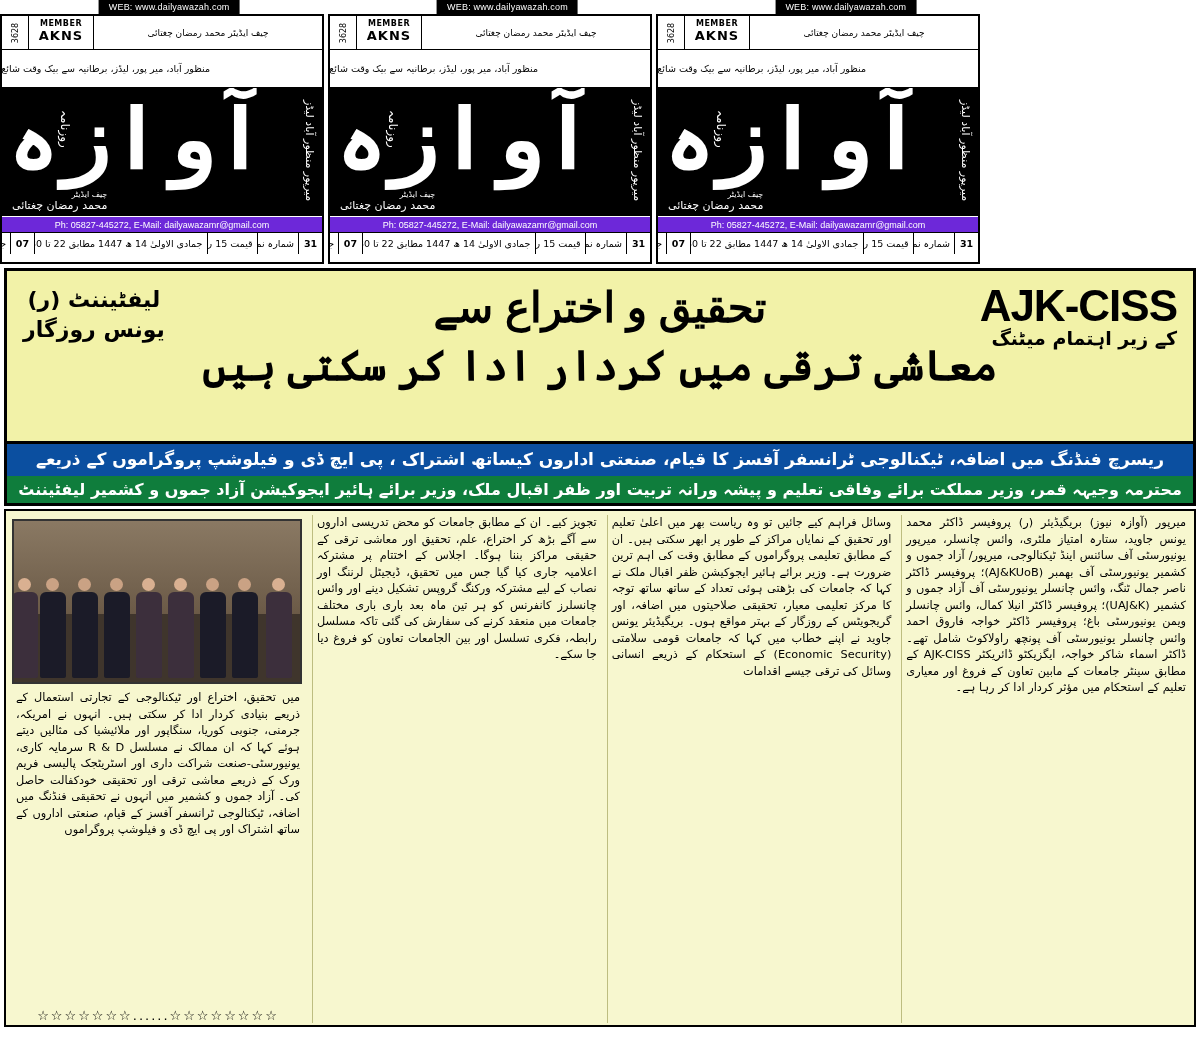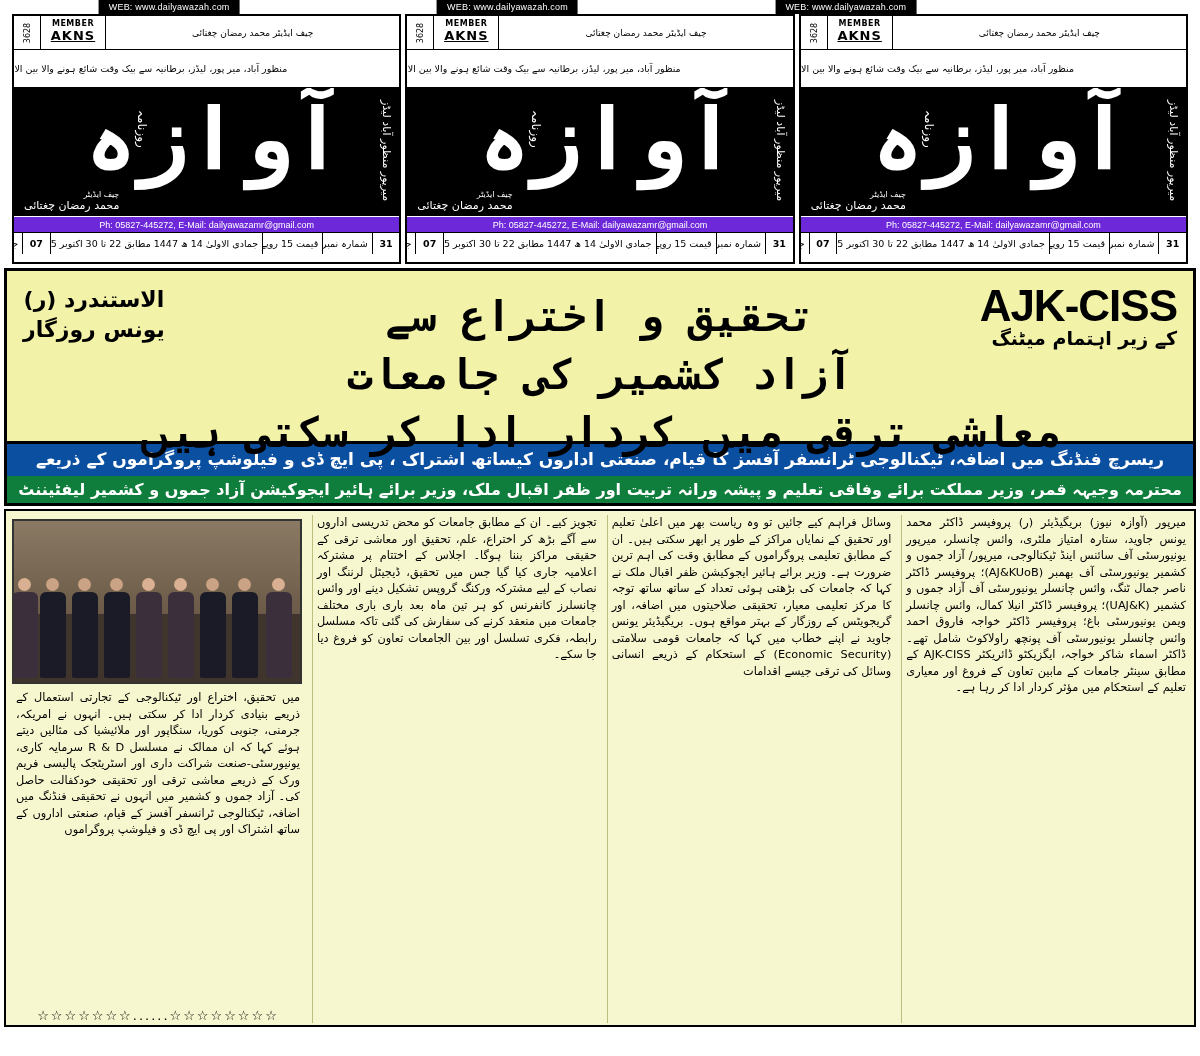--- a/index.html
+++ b/index.html
@@ -16,39 +16,39 @@
   .webbar-row { display:flex; width:1015px; height:14px; }
   .webbar-cell { flex:1 1 33.33%; position:relative; height:14px; }
   .webbar-label {
     position:absolute; left:50%; top:0; transform:translateX(-50%);
     background:#000; color:#fff; font-size:9px; line-height:14px;
     padding:0 10px; white-space:nowrap; letter-spacing:.2px;
     font-family:"Liberation Sans", sans-serif;
   }
 
   
-  .mast-row { display:flex; width:1200px; height:250px; padding:0 12px; gap:4px; }
+  .mast-row { display:flex; width:980px; height:250px; padding:0 0; gap:4px; }
   .mast {
     position:relative; flex:1 1 33.33%; height:250px;
     border:2px solid #000; background:#fff; overflow:hidden;
   }
   .mast-top {
     display:flex; height:34px; border-bottom:1px solid #000; align-items:stretch;
   }
   .mast-top .urdu-strip {
     flex:1; text-align:center; font-size:9px; line-height:34px;
     direction:rtl; color:#000; overflow:hidden; white-space:nowrap;
     font-family:"DejaVu Sans", sans-serif;
   }
   .member-box {
     width:66px; border-left:1px solid #000; border-right:1px solid #000;
     text-align:center; padding-top:2px;
   }
   .member-box .m1 { font-size:8px; font-weight:bold; line-height:11px; letter-spacing:.5px;}
-  .member-box .m2 { font-size:13px; font-weight:bold; line-height:14px; letter-spacing:1px;text-decoration:underline;}
+  .member-box .m2 { font-size:13px; font-weight:bold; line-height:14px; letter-spacing:1px;}
   .regno { width:26px; position:relative; }
   .regno span {
     position:absolute; left:50%; top:50%;
     transform:translate(-50%,-50%) rotate(-90deg);
     white-space:nowrap; font-size:8px;
   }
 
   .mast-head2 { display:flex; height:38px; border-bottom:1px solid #000; }
   .mast-head2 .left-en { width:112px; padding:1px 4px 0 6px; }
   .mast-head2 .left-en .d1 { font-size:9px; font-weight:bold; line-height:10px;margin-top:36px; }
@@ -98,22 +98,21 @@
 
   
   .banner {
     position:relative; margin:4px 4px 0 4px; height:176px;
     background:#f2f2a8; border:3px solid #000;
   }
   .banner-title {
     direction:rtl; text-align:center; color:#000;
     font-size:42px; font-weight:bold; line-height:58px;
     padding:8px 14px 0 14px; letter-spacing:-1px;
-    font-family:Liberation Mono, monospace;
-    margin-top:12px;
+    font-family:Liberation Sans, sans-serif;
   }
   .banner-byline {
     position:absolute; left:16px; top:14px; direction:rtl;
     font-size:22px; font-weight:bold; line-height:30px; text-align:center;
   }
   .banner-ajk {
     position:absolute; right:16px; top:10px; text-align:right;
   }
   .banner-ajk .ajk-main {
     font-size:44px; font-weight:bold; letter-spacing:-1px;
@@ -317,26 +316,25 @@
       </div>
     </div>
   </div>
 
   <div class="banner">
     <div class="banner-ajk">
       <div class="ajk-main">AJK-CISS</div>
       <div class="ajk-sub">کے زیر اہتمام میٹنگ</div>
     </div>
     <div class="banner-byline">
-      <div>الاستندرد (ر)</div>
+      <div>لیفٹیننٹ (ر)</div>
       <div>یونس روزگار</div>
     </div>
     <div class="banner-title">
       <div>تحقیق و اختراع سے</div>
-      <div>آزاد کشمیر کی جامعات</div>
       <div>معاشی ترقی میں کردار ادا کر سکتی ہیں</div>
     </div>
   </div>
 
   <div class="strip-blue">ریسرچ فنڈنگ میں اضافہ، ٹیکنالوجی ٹرانسفر آفسز کا قیام، صنعتی اداروں کیساتھ اشتراک ، پی ایچ ڈی و فیلوشپ پروگراموں کے ذریعے انسانی وسائل کی ترقی جیسے اقدامات کی ضرورت ہے</div>
   <div class="strip-green">محترمہ وجیہہ قمر، وزیر مملکت برائے وفاقی تعلیم و پیشہ ورانہ تربیت اور ظفر اقبال ملک، وزیر برائے ہائیر ایجوکیشن آزاد جموں و کشمیر لیفٹیننٹ جنرل (ر) ڈاکٹر آصف ممتاز کی شرکت</div>
 
   <div class="body-area">
     <div class="news-cols">
 

